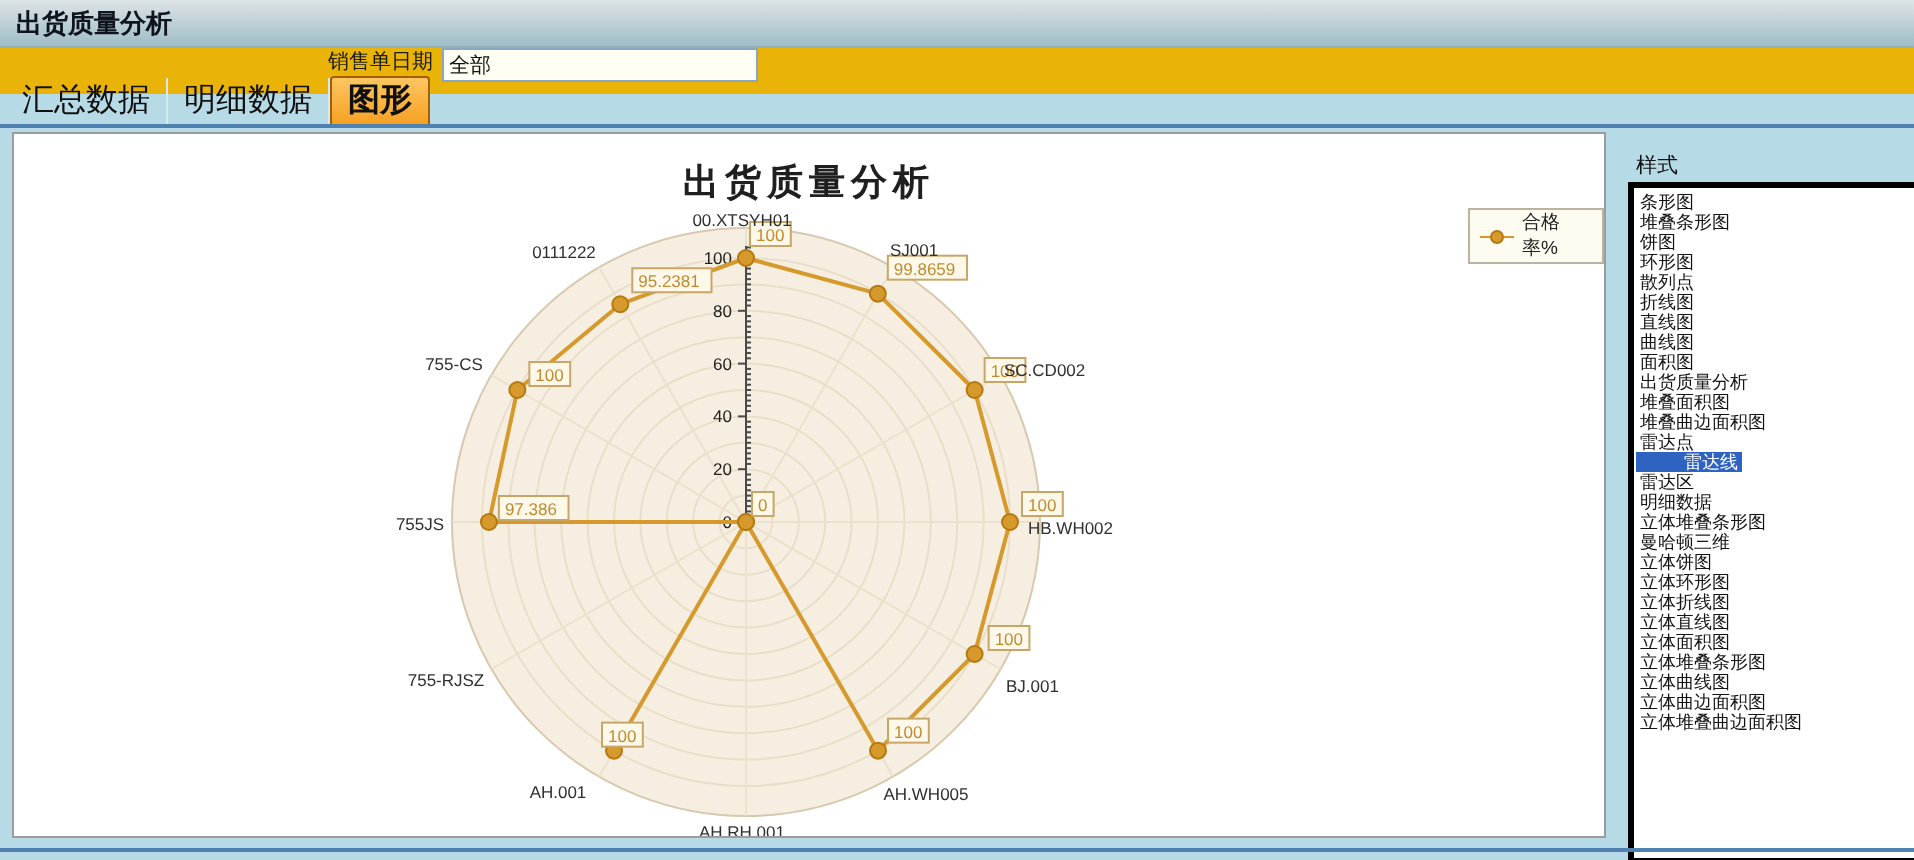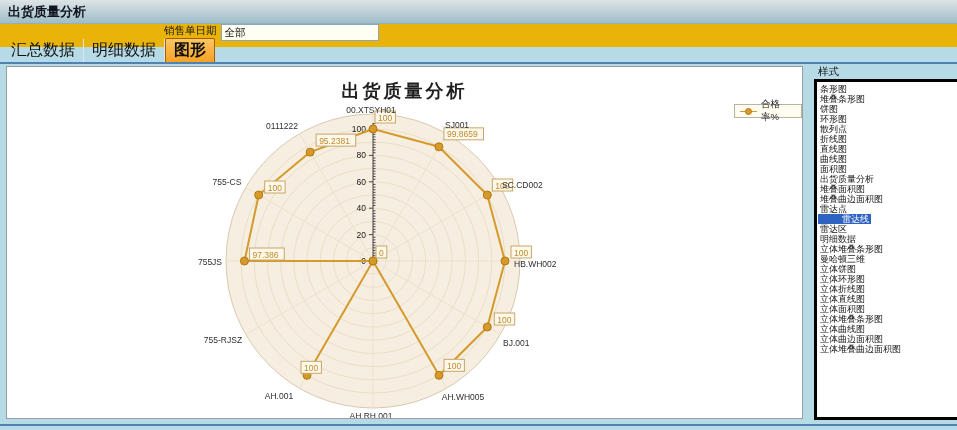--- a/index.html
+++ b/index.html
@@ -41,33 +41,33 @@
   .content{position:absolute;top:64px;left:0;width:957px;height:360px;background:#b6dbe7;}
   .chart-panel{
     position:absolute;left:6px;top:2px;width:795px;height:351px;
     background:#ffffff;border:1px solid #9c9c9c;
   }
   .chart-title{
     position:absolute;top:12px;left:0;width:100%;text-align:center;
     font-size:18px;font-weight:bold;letter-spacing:3px;color:#1f1f1f;
   }
   .legend{
-    position:absolute;left:727px;top:37px;height:14px;
+    position:absolute;left:727px;top:37px;height:28px;
     border:1px solid #b9b39f;background:#fefbf1;
     display:flex;align-items:center;padding:0 5px;box-sizing:border-box;
   }
   .legend-marker{width:18px;height:0;border-top:1px solid #d6992c;position:relative;}
   .legend-marker::after{
     content:"";position:absolute;left:5px;top:-4px;width:7px;height:7px;
     border-radius:50%;background:#d6992c;border:1px solid #b5790f;box-sizing:border-box;
   }
   .legend-label{font-size:9.5px;margin-left:4px;color:#222;}
   #radar-mount{position:absolute;left:0;top:0;}
   
-  .style-panel{position:absolute;left:812px;top:0;width:140px;}
+  .style-panel{position:absolute;left:812px;top:12px;width:140px;}
   .style-title{font-size:10.5px;color:#111;margin:0 0 0 6px;line-height:14px;}
   .listbox{
     position:absolute;left:2px;top:15px;width:158px;height:341px;
     background:#ffffff;border:3px solid #000000;box-sizing:border-box;
     overflow:hidden;padding:2px 0 0 1px;
   }
   .li{font-size:9px;line-height:10px;padding:0 2px;color:#141414;white-space:nowrap;width:max-content;}
   .li.sel{background:#2f63c1;color:#ffffff;padding-left:24px;}
   
   .bottomline{position:absolute;top:424px;left:0;width:957px;height:2px;background:#4f81b1;}

